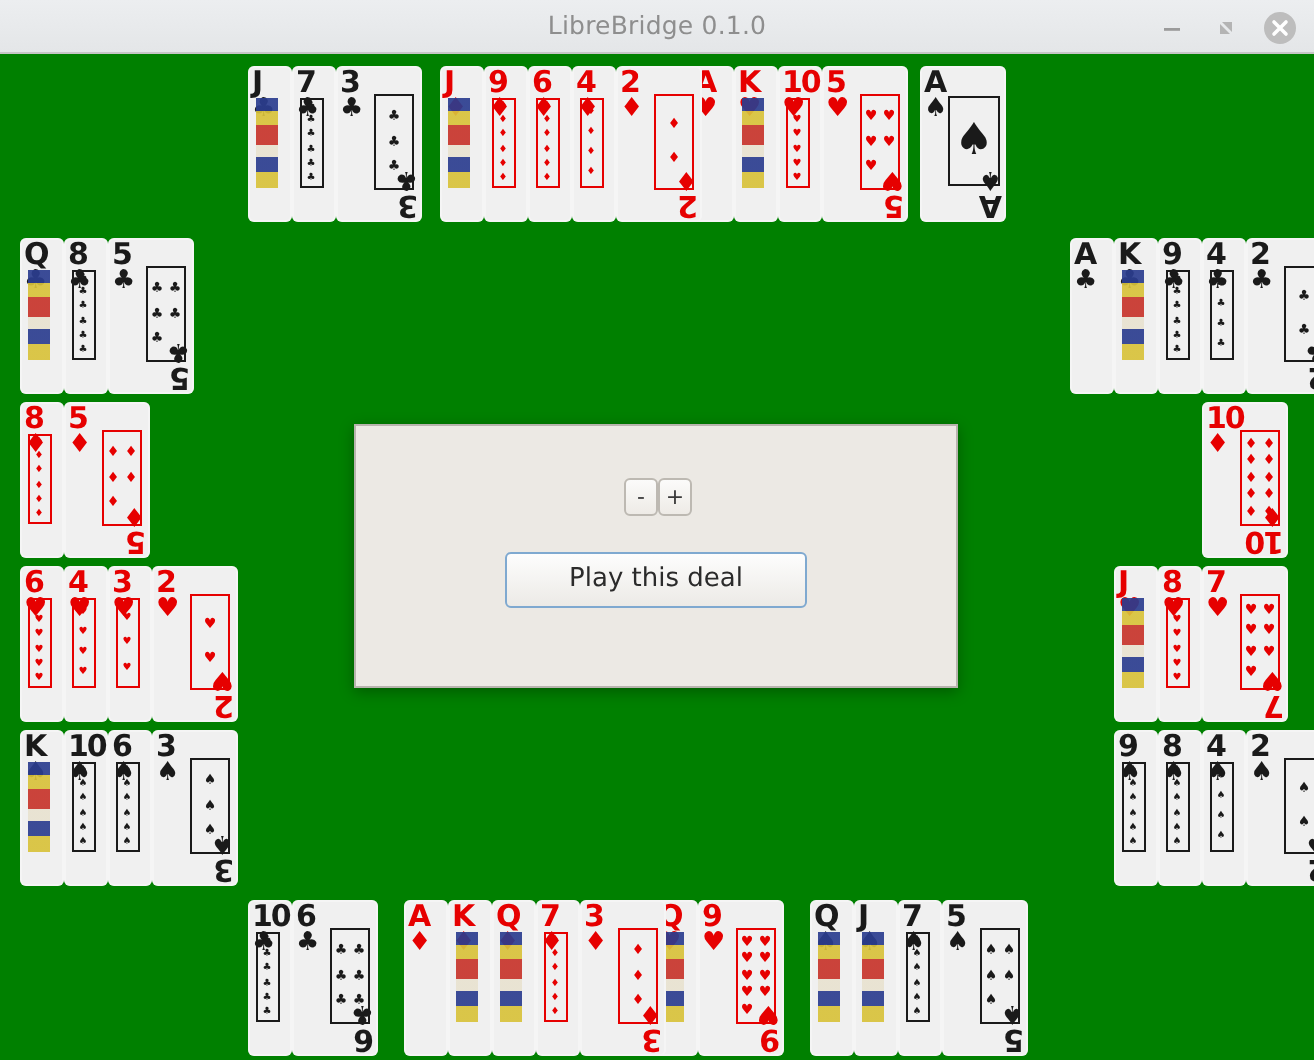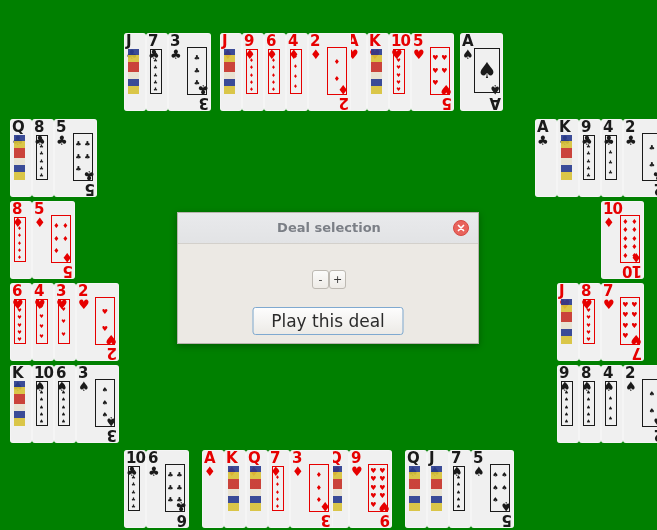--- a/index.html
+++ b/index.html
@@ -285,33 +285,56 @@
     position: absolute;
     left: 50%;
     transform: translateX(-50%);
     top: 63px;
     width: 151px;
     height: 28px;
     background: linear-gradient(to bottom, #fdfdfd 0%, #eceae6 100%);
     border: 1px solid #7fa9d0;
     border-radius: 3px;
     box-sizing: border-box;
-    font-size: 17px;
+    font-size: 13px;
     color: #2b2b2b;
     text-align: center;
     line-height: 26px;
     cursor: default;
     font-family: "DejaVu Sans", "Liberation Sans", sans-serif;
   }
 </style>
 </head>
 <body>
 
 <div id="app-window">
 
+  <div id="titlebar">
+    <div id="window-title">LibreBridge 0.1.0</div>
+
+    <div class="win-btn" id="btn-min">
+      <svg width="18" height="18" viewBox="0 0 18 18" aria-hidden="true">
+        <rect x="5" y="9" width="8" height="1.4" fill="#9b9b9b"></rect>
+      </svg>
+    </div>
+
+    <div class="win-btn" id="btn-max">
+      <svg width="18" height="18" viewBox="0 0 18 18" aria-hidden="true">
+        <path d="M6 12 L6 7 L11 12 Z" fill="#b4b4b4"></path>
+        <path d="M12 6 L12 11 L7 6 Z" fill="#b4b4b4"></path>
+      </svg>
+    </div>
+
+    <div class="win-btn" id="btn-close">
+      <svg width="18" height="18" viewBox="0 0 18 18" aria-hidden="true">
+        <circle cx="9" cy="9" r="8" fill="#bdbdbd"></circle>
+        <path d="M6 6 L12 12 M12 6 L6 12" stroke="#ffffff" stroke-width="1.8" stroke-linecap="round"></path>
+      </svg>
+    </div>
+  </div>
 
   <div id="table">
     <div id="hand-north">
         <div class="suit-group" style="left: 124px; top: 6px; width: 87px;">
           <div class="card black partial" style="left: 0px; z-index: 1;">
             <div class="corner-tl">
               <span class="rank">J</span>
               <span class="suit">♣</span>
             </div>
             <div class="facestrip"></div>
@@ -1024,28 +1047,20 @@
             <div class="corner-br">
               <span class="rank">5</span>
               <span class="suit">♠</span>
             </div>
           </div>
         </div>
       </div>
   </div>
 
   <div id="deal-dialog">
-    <div id="dialog-titlebar">
-      <div id="dialog-title">Deal selection</div>
-      <div id="dialog-close">
-        <svg width="10" height="10" viewBox="0 0 10 10" aria-hidden="true">
-          <path d="M2.5 2.5 L7.5 7.5 M7.5 2.5 L2.5 7.5" stroke="#ffffff" stroke-width="1.7" stroke-linecap="round"></path>
-        </svg>
-      </div>
-    </div>
     <div id="dialog-body">
       <div id="deal-row">
         <div id="btn-minus">-</div>
         <div id="btn-plus">+</div>
       </div>
       <div id="play-button">Play this deal</div>
     </div>
   </div>
 
 </div>

